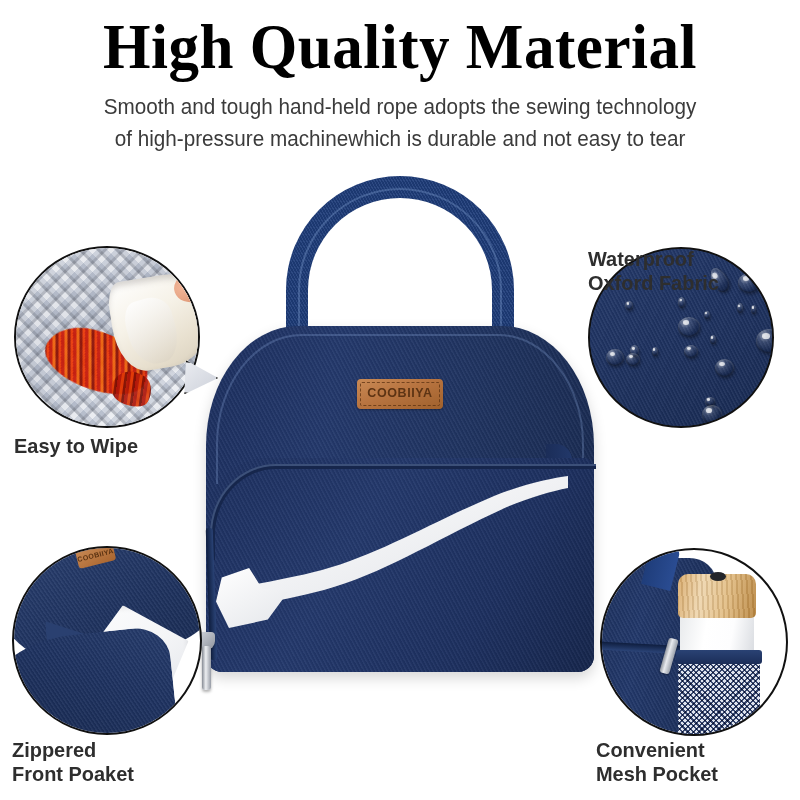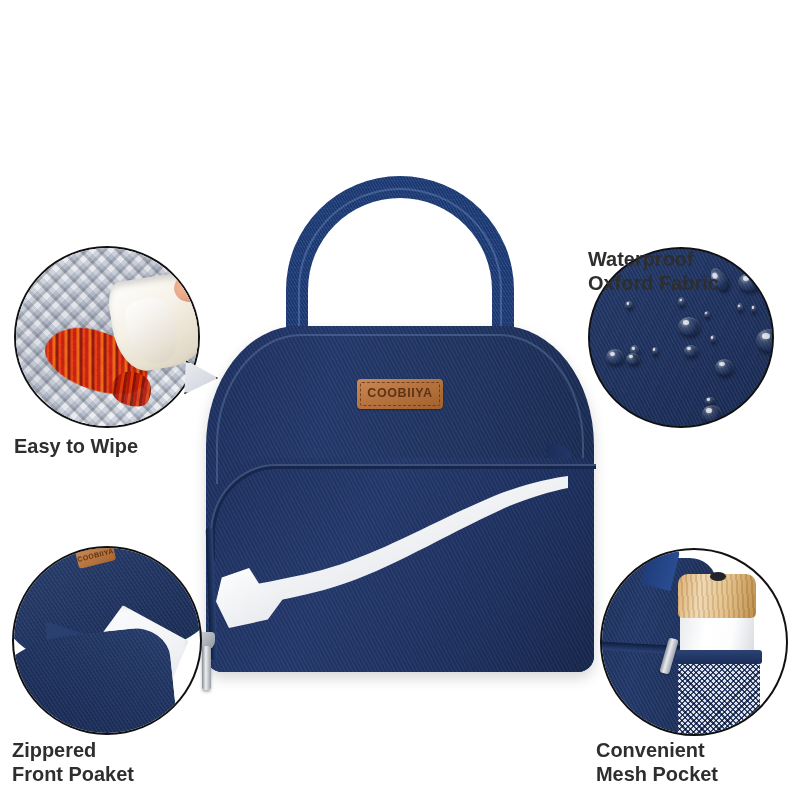--- a/index.html
+++ b/index.html
@@ -491,20 +491,27 @@
     width: 26px; height: 222px;
     background: linear-gradient(90deg, #1b2d58, #22386a);
     border-radius: 0 16px 14px 0;
   }
 </style>
 </head>
 <body>
 
 <div id="infographic">
 
+  <div class="header-block">
+    <h1 class="title">High Quality Material</h1>
+    <p class="subtitle">
+      <span>Smooth and tough hand-held rope adopts the sewing technology</span>
+      <span>of high-pressure machinewhich is durable and not easy to tear</span>
+    </p>
+  </div>
 
   <div id="main-bag">
     <div class="handle-outer"></div>
     <div class="handle-seam"></div>
 
     <div class="bag-body"></div>
     <div class="bag-top-seam"></div>
 
     <div class="side-panel"></div>
     <div class="side-mesh"></div>

